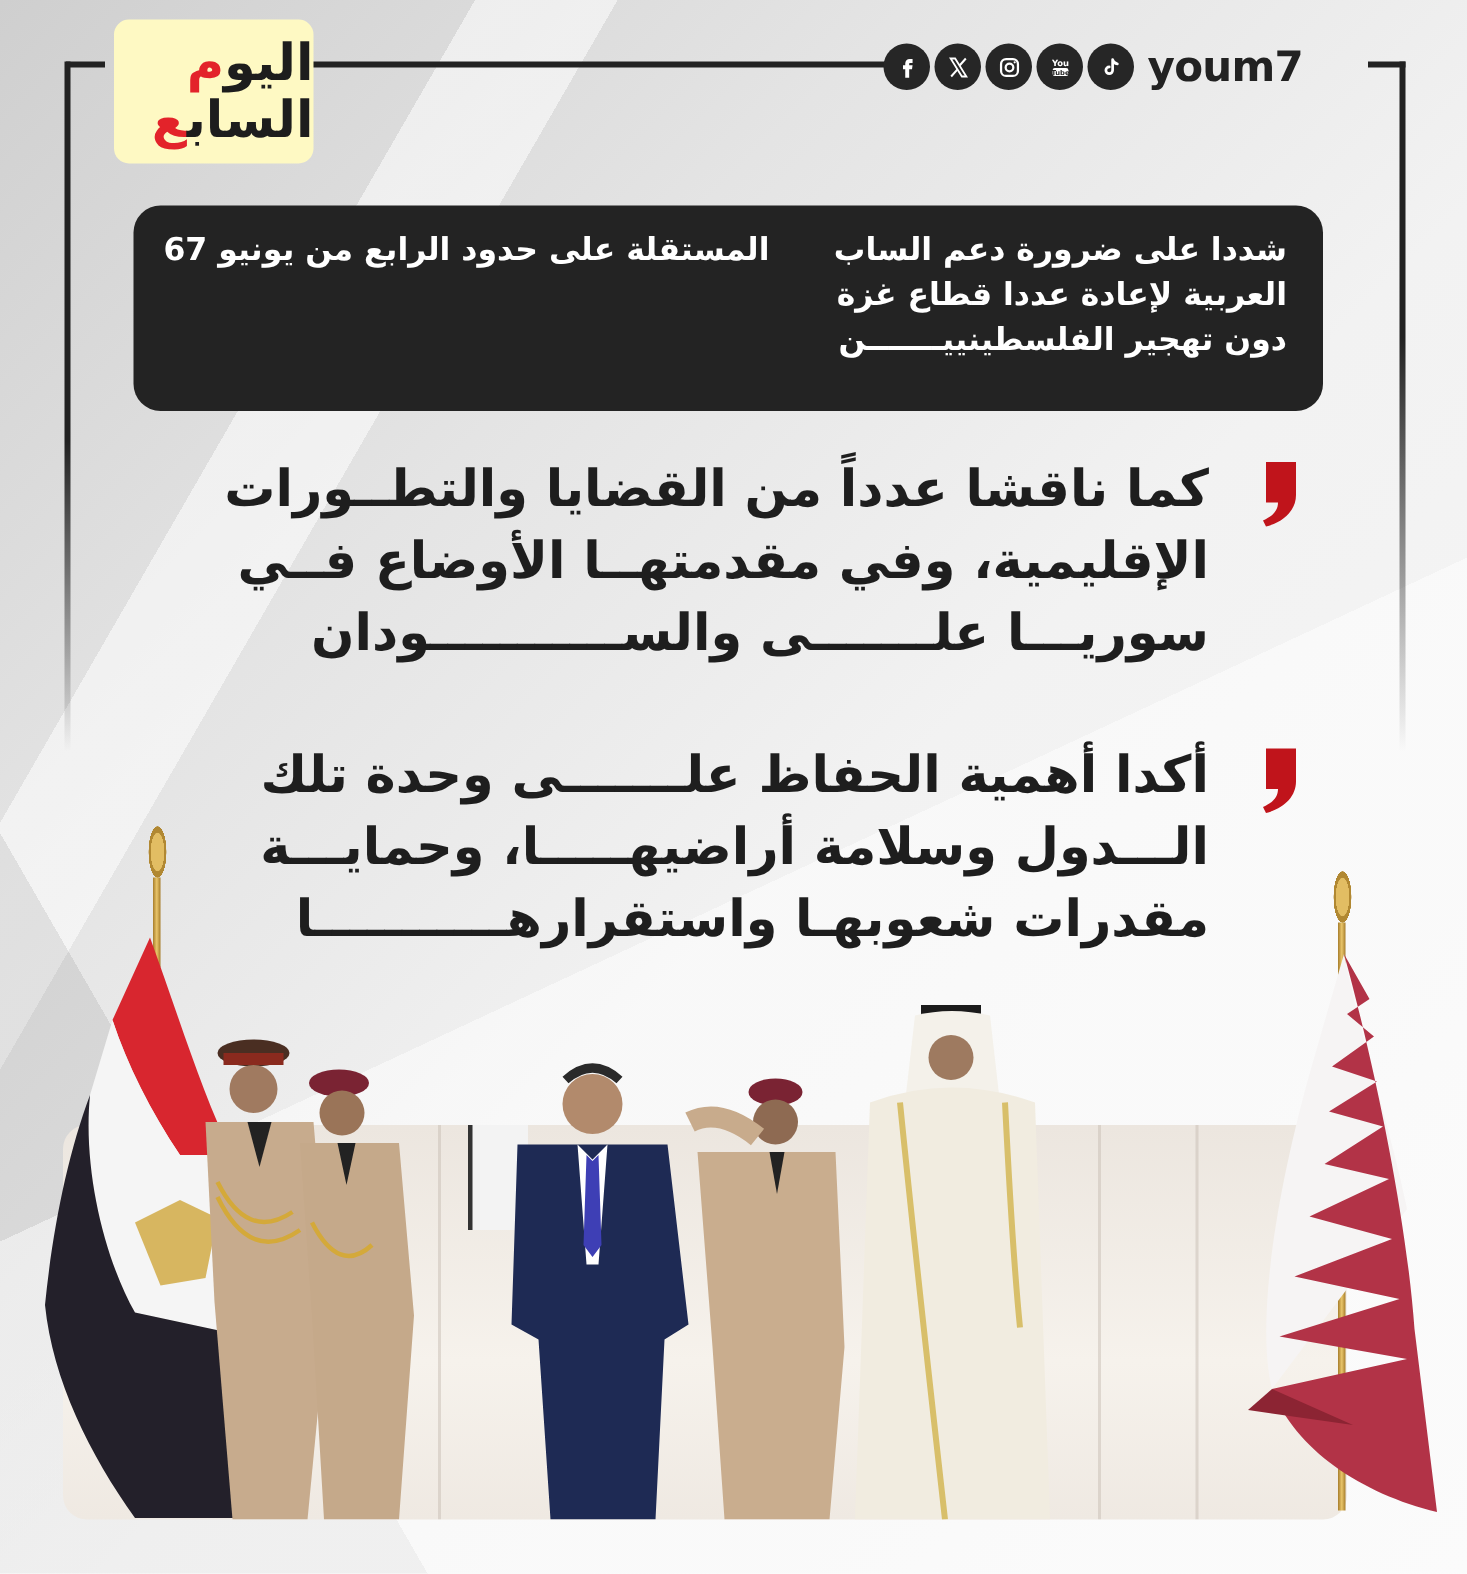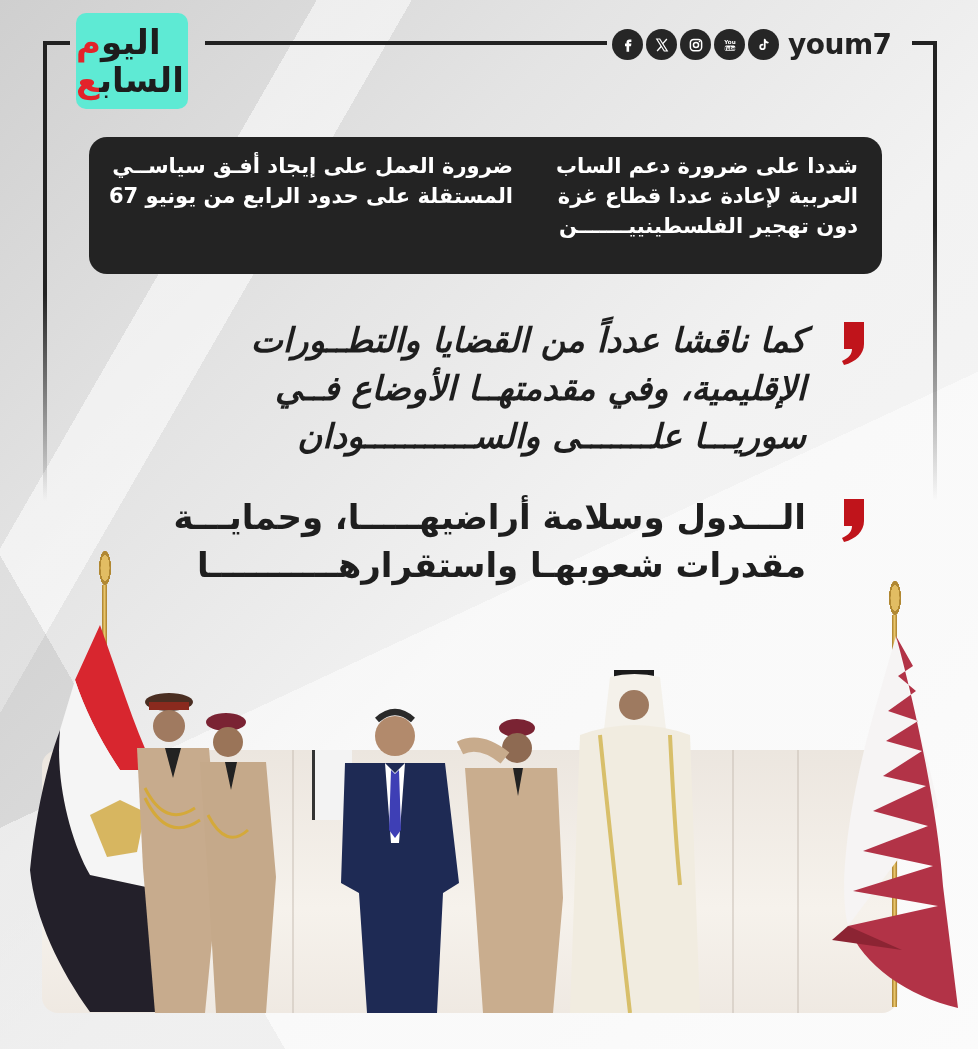--- a/index.html
+++ b/index.html
@@ -21,50 +21,50 @@
   
   .frame-top-left { position: absolute; left: 44px; top: 41px; width: 26px; height: 4px; background: #222; }
   .frame-top-mid { position: absolute; left: 205px; top: 41px; width: 402px; height: 4px; background: #222; }
   .frame-top-right { position: absolute; left: 912px; top: 41px; width: 25px; height: 4px; background: #222; }
   .frame-left { position: absolute; left: 43px; top: 41px; width: 4px; height: 460px;
                 background: linear-gradient(#222 0 55%, rgba(34,34,34,0) 100%); }
   .frame-right { position: absolute; left: 933px; top: 41px; width: 4px; height: 460px;
                  background: linear-gradient(#222 0 40%, rgba(34,34,34,0) 100%); }
 
   
-  .logo { position: absolute; left: 76px; top: 13px; width: 112px; height: 96px;
-          background: #5eead4; border-radius: 10px; display: flex; flex-direction: column;
-          align-items: flex-end; justify-content: center; direction: rtl; }
+  .logo { position: absolute; left: 76px; top: 13px; width: 133px; height: 96px;
+          background: #fef9c3; border-radius: 10px; display: flex; flex-direction: column;
+          align-items: flex-start; justify-content: center; direction: rtl; }
   .logo-line { font-family: "DejaVu Sans", sans-serif; font-weight: bold; font-size: 34px;
                line-height: 38px; color: #1d1d1d; letter-spacing: -1px; }
   .logo-line .red { color: #e3232a; }
 
   
-  .social { position: absolute; left: 612px; top: 29px; display: flex; align-items: center; gap: 3px; }
+  .social { position: absolute; left: 589px; top: 29px; display: flex; align-items: center; gap: 3px; }
   .soc-icon { width: 31px; height: 31px; border-radius: 50%; background: #262626; color: #fff;
               display: flex; align-items: center; justify-content: center;
               font-weight: bold; font-size: 17px; }
   .soc-icon svg { width: 18px; height: 18px; }
   .brand { font-family: "DejaVu Sans", sans-serif; font-weight: bold; font-size: 28px;
            color: #222; margin-left: 6px; letter-spacing: -0.5px; line-height: 30px; }
 
   
   .info-box { position: absolute; left: 89px; top: 137px; width: 793px; height: 137px;
               background: #232323; border-radius: 18px; display: flex; direction: rtl;
               padding: 14px 24px 0 24px; justify-content: space-between; }
   .info-col { color: #fff; font-size: 21px; line-height: 30px; font-weight: bold; }
   .info-col div { white-space: nowrap; }
   .info-col.right { width: 300px; padding-right: 0; text-align: right; }
   .info-col.left { width: 400px; text-align: right; }
 
   
   .quote { position: absolute; right: 172px; direction: rtl; text-align: right; }
   .quote-mark { position: absolute; right: -60px; top: 4px; width: 26px; height: 46px; }
   .quote-text { font-size: 34px; font-weight: bold; color: #1e1e1e; line-height: 48px; white-space: nowrap; }
-  .q1 { top: 316px; font-style: italic; }
+  .q1 { top: 302px; }
   .q2 { top: 493px; }
 
   
   .photo { position: absolute; left: 42px; top: 750px; width: 856px; height: 263px;
            border-radius: 16px; overflow: hidden;
            background: linear-gradient(#ece6df, #f6f2ec 60%, #efe9e2); }
   .photo-wall-line { position: absolute; top: 0; width: 2px; height: 263px; background: rgba(200,190,180,0.5); }
 
   
   .fig { position: absolute; }
@@ -128,38 +128,38 @@
   <span class="brand">youm7</span>
 </div>
 
 <div class="info-box">
   <div class="info-col right">
     <div>شددا على ضرورة دعم الساب</div>
     <div>العربية لإعادة عددا قطاع غزة</div>
     <div>دون تهجير الفلسطينييـــــــن</div>
   </div>
   <div class="info-col left">
-    <div>ضرورة العمل على إيجاد أفـق سياســي</div>
     <div>المستقلة على حدود الرابع من يونيو 67</div>
   </div>
 </div>
 
 <div class="quote q1">
   <svg class="quote-mark" viewBox="0 0 26 46">
     <path fill="#c0141b" d="M4 2h20v22c0 10-8 18-20 21l-2-4c7-3 10-7 10-12H4z"></path>
   </svg>
   <div class="quote-text">كما ناقشا عدداً من القضايا والتطــورات</div>
   <div class="quote-text">الإقليمية، وفي مقدمتهــا الأوضاع فــي</div>
   <div class="quote-text">سوريـــا علـــــــى والســـــــــــودان</div>
 </div>
 
 <div class="quote q2">
   <svg class="quote-mark" viewBox="0 0 26 46">
     <path fill="#c0141b" d="M4 2h20v22c0 10-8 18-20 21l-2-4c7-3 10-7 10-12H4z"></path>
   </svg>
+  <div class="quote-text">أكدا أهمية الحفاظ علـــــــى وحدة تلك</div>
   <div class="quote-text">الـــدول وسلامة أراضيهـــــا، وحمايـــة</div>
   <div class="quote-text">مقدرات شعوبهـا واستقرارهـــــــــــا</div>
 </div>
 
 <div class="photo">
   <div class="photo-wall-line" style="left:250px;"></div>
   <div class="photo-wall-line" style="left:690px;"></div>
   <div class="photo-wall-line" style="left:755px;"></div>
   <div style="position:absolute;left:270px;top:0;width:40px;height:70px;background:#f3f3f3;border-left:3px solid #333;"></div>
 </div>

